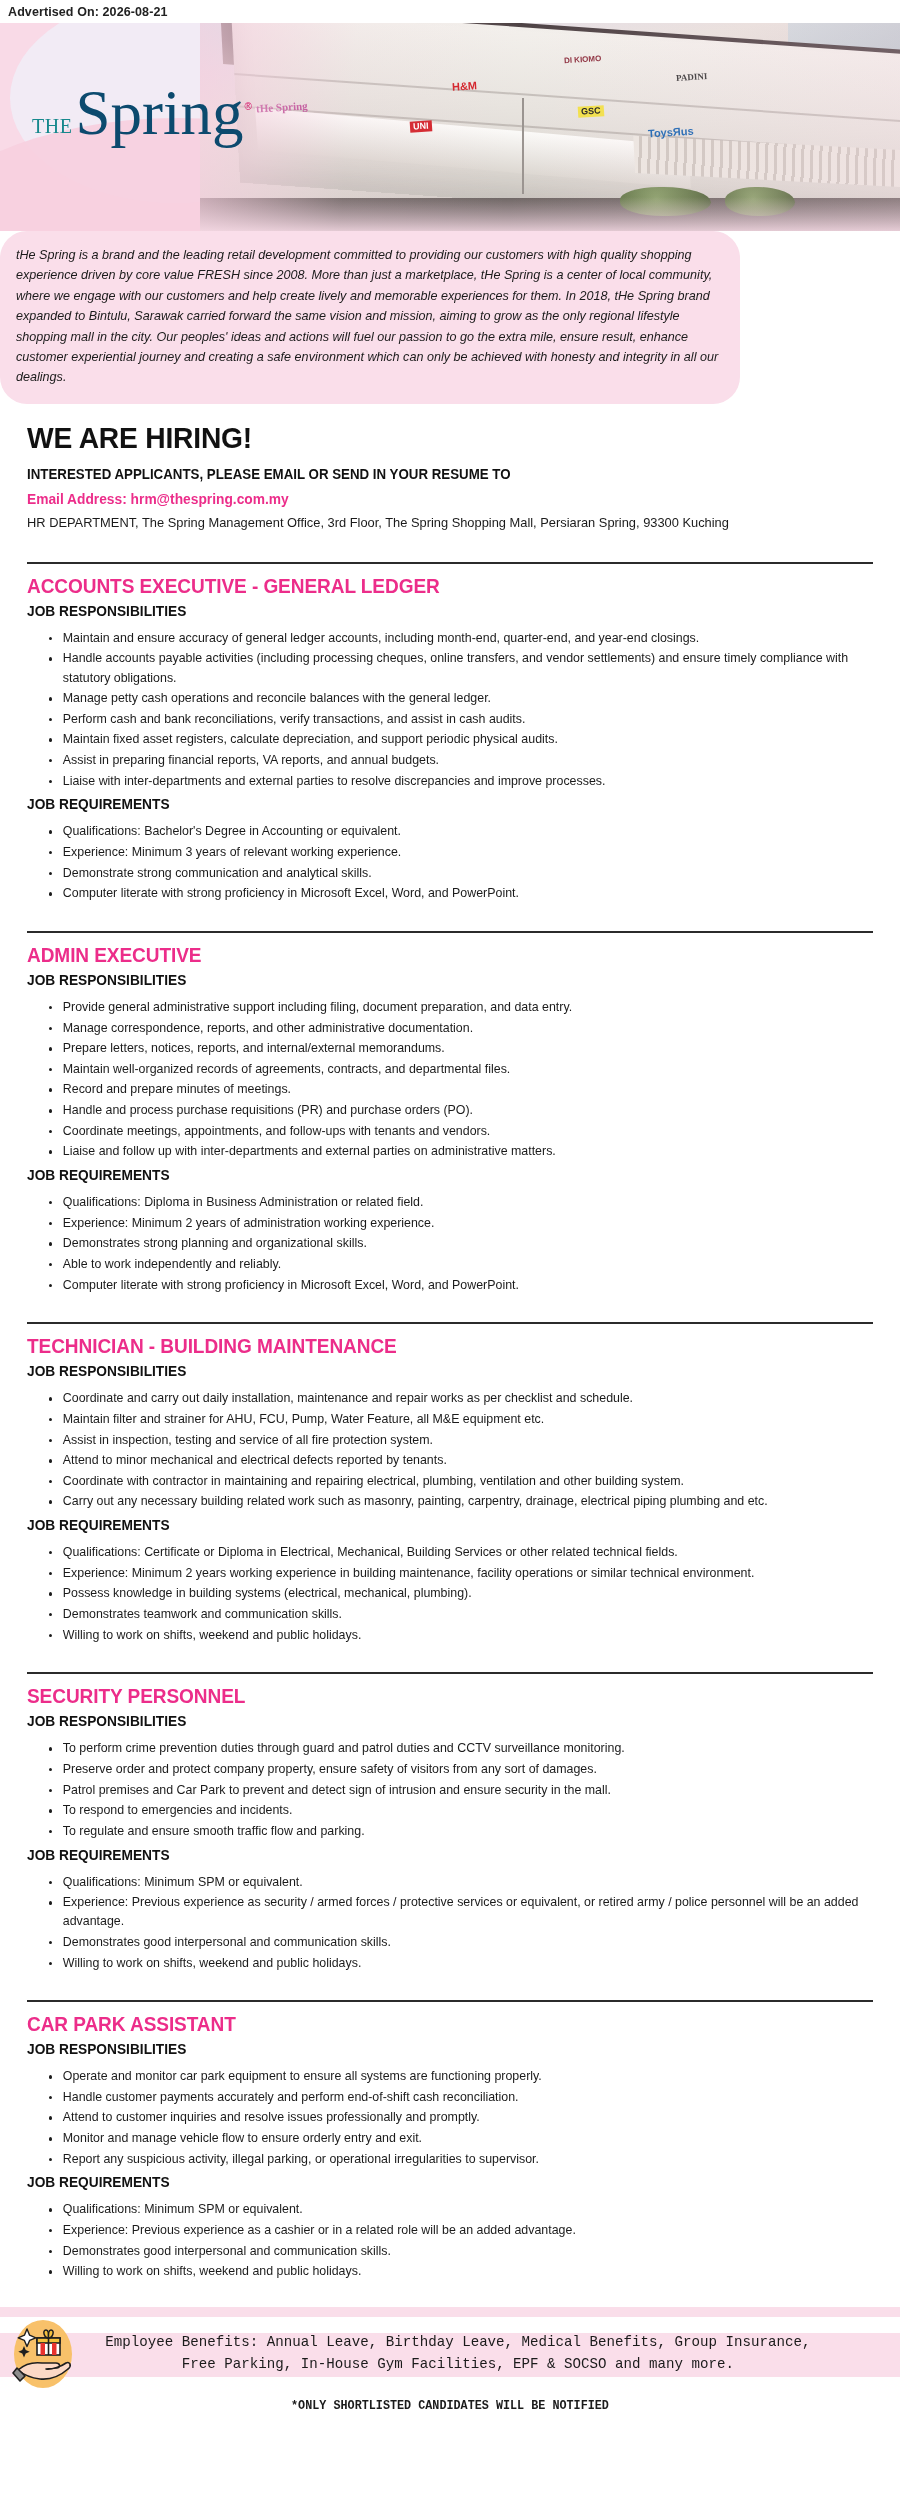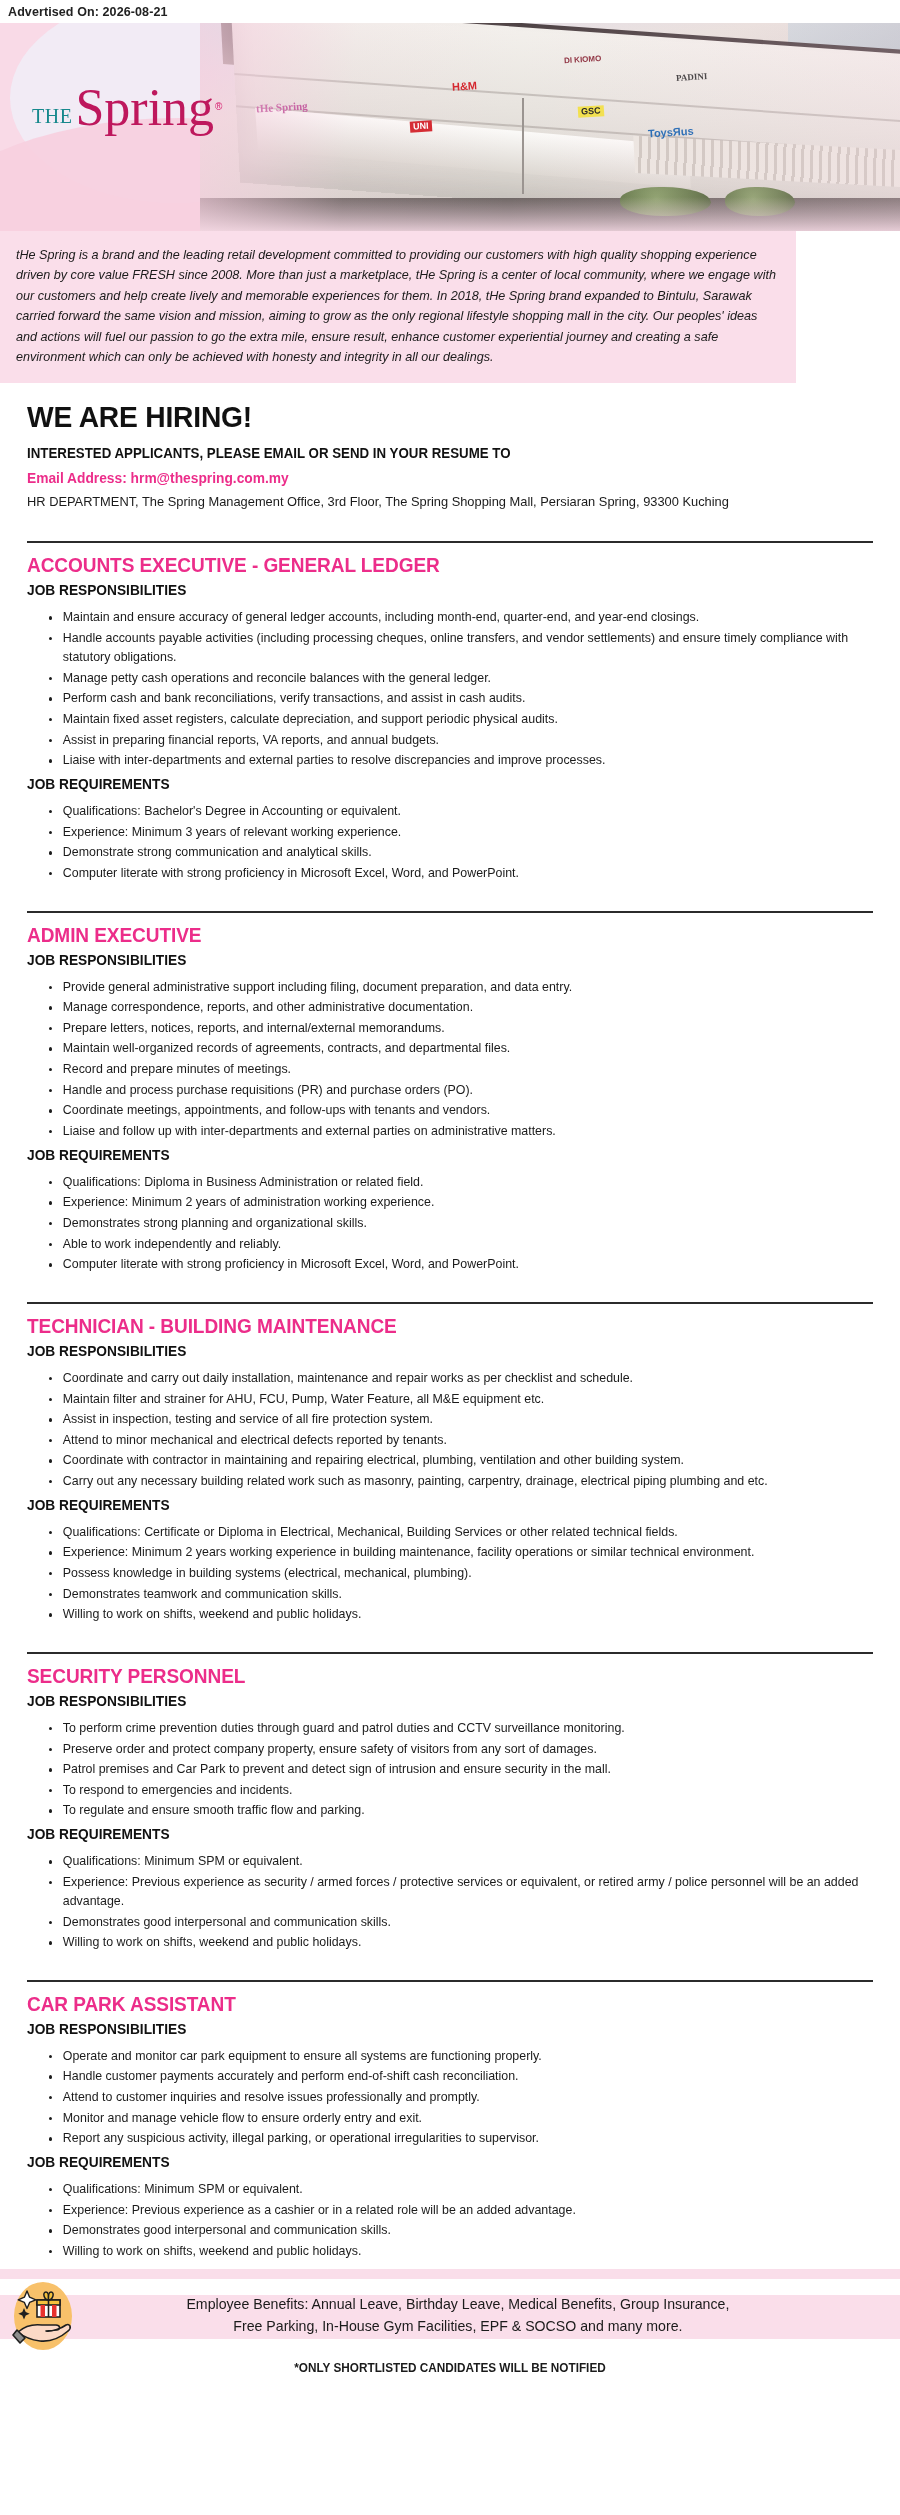--- a/index.html
+++ b/index.html
@@ -158,39 +158,40 @@
     font-size: 29px;
     letter-spacing: .5px;
     color: #16888c;
     font-variant: small-caps;
     text-transform: lowercase;
     line-height: 1;
     padding-bottom: 4px;
   }
   .logo-spring {
     font-family: "Liberation Serif", serif;
-    font-size: 52px;
-    color: #be185d;
+    font-size: 63px;
+    color: #0c4a6e;
     line-height: .9;
     margin-left: 3px;
     font-weight: 400;
   }
   .logo-reg {
     font-size: 10px;
     color: #d6176b;
     align-self: flex-start;
     margin-left: 1px;
     margin-top: 16px;
   }
 
   
   .intro {
     background: #fadeea;
     padding: 14px 16px 16px 16px;
-    width: 796px;
+    width: 740px;
+    border-radius: 27px;
   }
   .intro p {
     font-style: italic;
     font-size: 12.6px;
     line-height: 1.62;
     color: #1b1b1b;
     text-align: left;
     font-family: "Liberation Sans", sans-serif;
   }
 
@@ -275,23 +276,24 @@
     content: "";
     position: absolute;
     left: 0; top: 8px;
     width: 3.4px; height: 3.4px;
     border-radius: 50%;
     background: #1b1b1b;
   }
 
   
   .footer {
-    margin-top: 6px;
+    margin-top: 24px;
     position: relative;
     width: 900px;
+    font-family: Liberation Mono, monospace;
   }
   .footer-strip-top {
     height: 10px;
     background: #fadeea;
   }
   .footer-mid {
     position: relative;
     height: 74px;
     display: flex;
     align-items: center;

